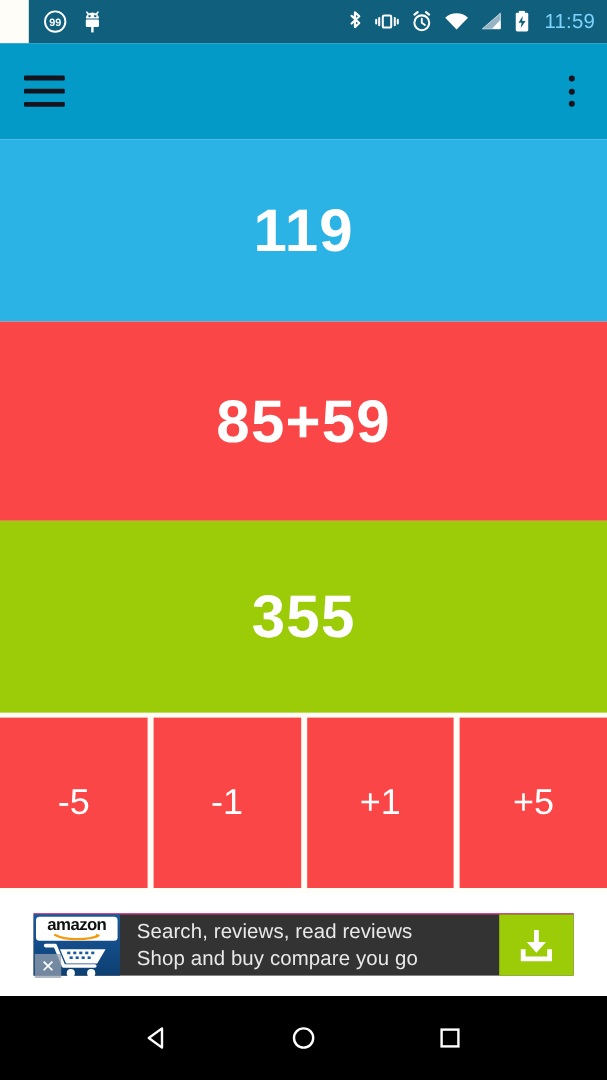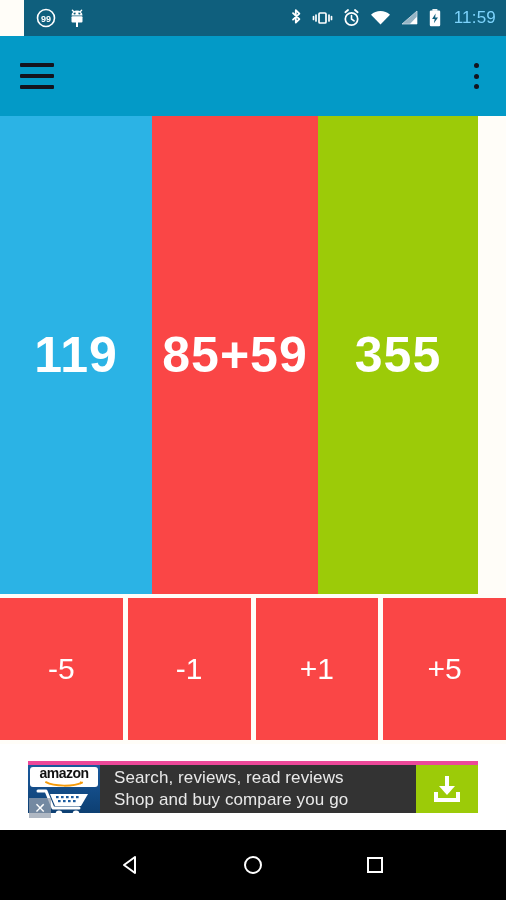--- a/index.html
+++ b/index.html
@@ -26,41 +26,41 @@
     height:80px; flex:0 0 80px; background:#039ac7;
     display:flex; align-items:center; padding:0 16px 0 20px;
   }
   .hamburger { width:34px; height:26px; display:flex; flex-direction:column; justify-content:space-between; cursor:pointer; }
   .hamburger span { display:block; height:4px; background:#14141e; border-radius:1px; }
   .app-title { color:#14141e; font-size:26px; font-weight:bold; margin-left:24px; letter-spacing:0.2px; }
   .overflow { margin-left:auto; width:28px; height:30px; display:flex; flex-direction:column; align-items:center; justify-content:space-between; cursor:pointer; padding:2px 0; }
   .overflow i { display:block; width:5px; height:5px; border-radius:50%; background:#14141e; }
 
   
-  .panels { flex:0 0 478px; display:flex; flex-direction:row; }
+  .panels { flex:0 0 478px; display:flex; flex-direction:column; }
   .panel { display:flex; align-items:center; justify-content:center; }
   .panel-1 { background:#2bb3e5; flex:0 0 152px; }
   .panel-2 { background:#fa4646; flex:0 0 166px; }
   .panel-3 { background:#9ccb08; flex:0 0 160px; }
   .panel-score { color:#ffffff; font-size:50px; font-weight:bold; letter-spacing:1px; }
 
   
   .buttons { flex:0 0 150px; display:flex; gap:5px; padding:4px 0 4px 0; background:#fffdf8; }
   .sbtn {
     flex:1 1 0; background:#fa4646; border:none; cursor:pointer;
     display:flex; align-items:center; justify-content:center;
     color:#ffffff; font-size:30px; font-family:"Liberation Sans", sans-serif;
   }
   .sbtn:first-child { margin-left:0; }
 
   
   .ad-wrap { flex:0 0 86px; display:flex; align-items:center; justify-content:center; background:#ffffff; }
   .ad {
     width:450px; height:52px; background:#333333; display:flex; align-items:stretch;
-    border-top:4px solid #ec4899;
+    border-top:1px solid #ec4899;
   }
   .ad-logo { position:relative; width:72px; flex:0 0 72px; background:linear-gradient(#1a5a9e,#0d3f72); display:flex; flex-direction:column; }
   .ad-amazon { background:#ffffff; height:28px; margin:2px 2px 0 2px; border-radius:3px; display:flex; flex-direction:column; align-items:center; justify-content:center; }
   .ad-amazon-text { font-size:14px; font-weight:bold; color:#111; letter-spacing:-0.5px; line-height:12px; }
   .ad-smile { width:40px; height:7px; margin-top:1px; }
   .ad-cart { flex:1; position:relative; display:flex; align-items:center; justify-content:center; }
   .ad-close { position:absolute; left:1px; bottom:1px; width:22px; height:20px; background:rgba(150,160,175,.75); display:flex; align-items:center; justify-content:center; color:#fff; font-size:14px; line-height:1; cursor:pointer; }
   .ad-text { flex:1; display:flex; flex-direction:column; justify-content:center; padding-left:14px; gap:2px; }
   .ad-line { color:#e9e9e9; font-size:17px; letter-spacing:0.1px; }
   .ad-cta { flex:0 0 62px; background:#9ccb08; display:flex; align-items:center; justify-content:center; cursor:pointer; }

